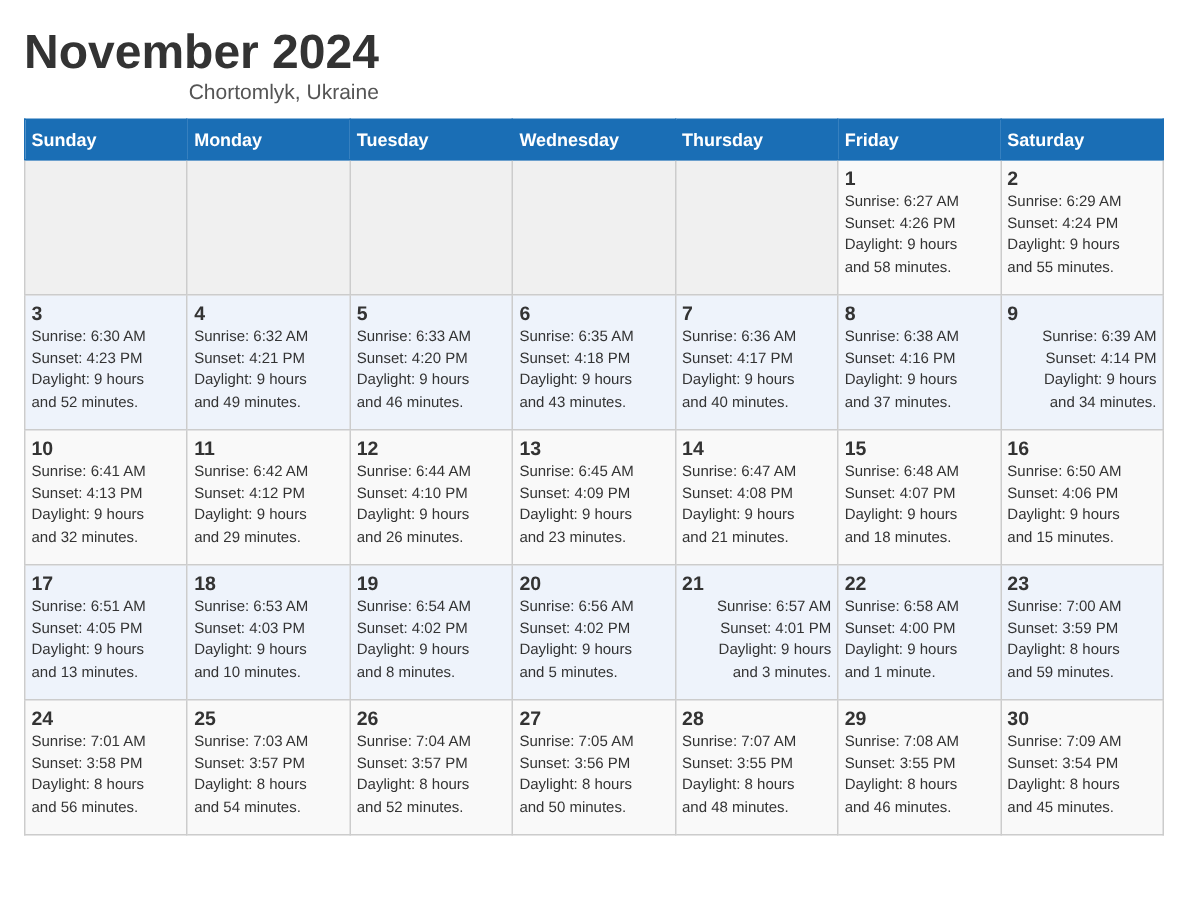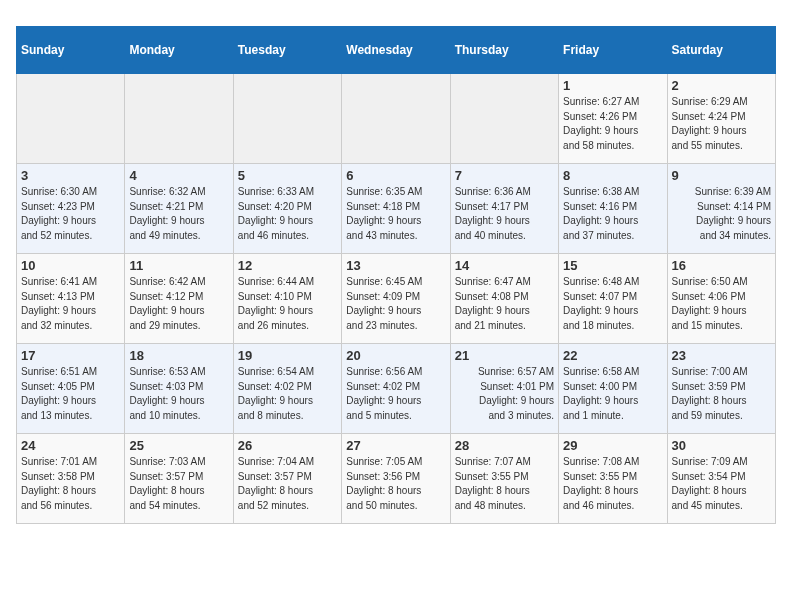--- a/index.html
+++ b/index.html
@@ -49,21 +49,21 @@
     table {
       width: 100%;
       border-collapse: collapse;
       table-layout: fixed;
     }
     thead tr th {
       background: #1a6eb5;
       color: #fff;
       font-size: 12px;
       font-weight: bold;
-      padding: 16px 4px;
+      padding: 6px 4px;
       border: 1px solid #1a6eb5;
       text-align: left;
     }
     tbody tr td {
       border: 1px solid #ccc;
       vertical-align: top;
       padding: 4px;
       min-height: 80px;
       height: 90px;
       font-size: 10.5px;
@@ -88,20 +88,24 @@
       line-height: 1.45;
     }
     td.empty {
       background: #f0f0f0 !important;
     }
   </style>
 </head>
 <body>
 
 <div class="header">
+  <div class="title-block">
+    <div class="month-title">November 2024</div>
+    <div class="subtitle">Chortomlyk, Ukraine</div>
+  </div>
 </div>
 
 <table>
   <thead>
     <tr id="header-row">
         <th>Sunday</th>
         <th>Monday</th>
         <th>Tuesday</th>
         <th>Wednesday</th>
         <th>Thursday</th>

